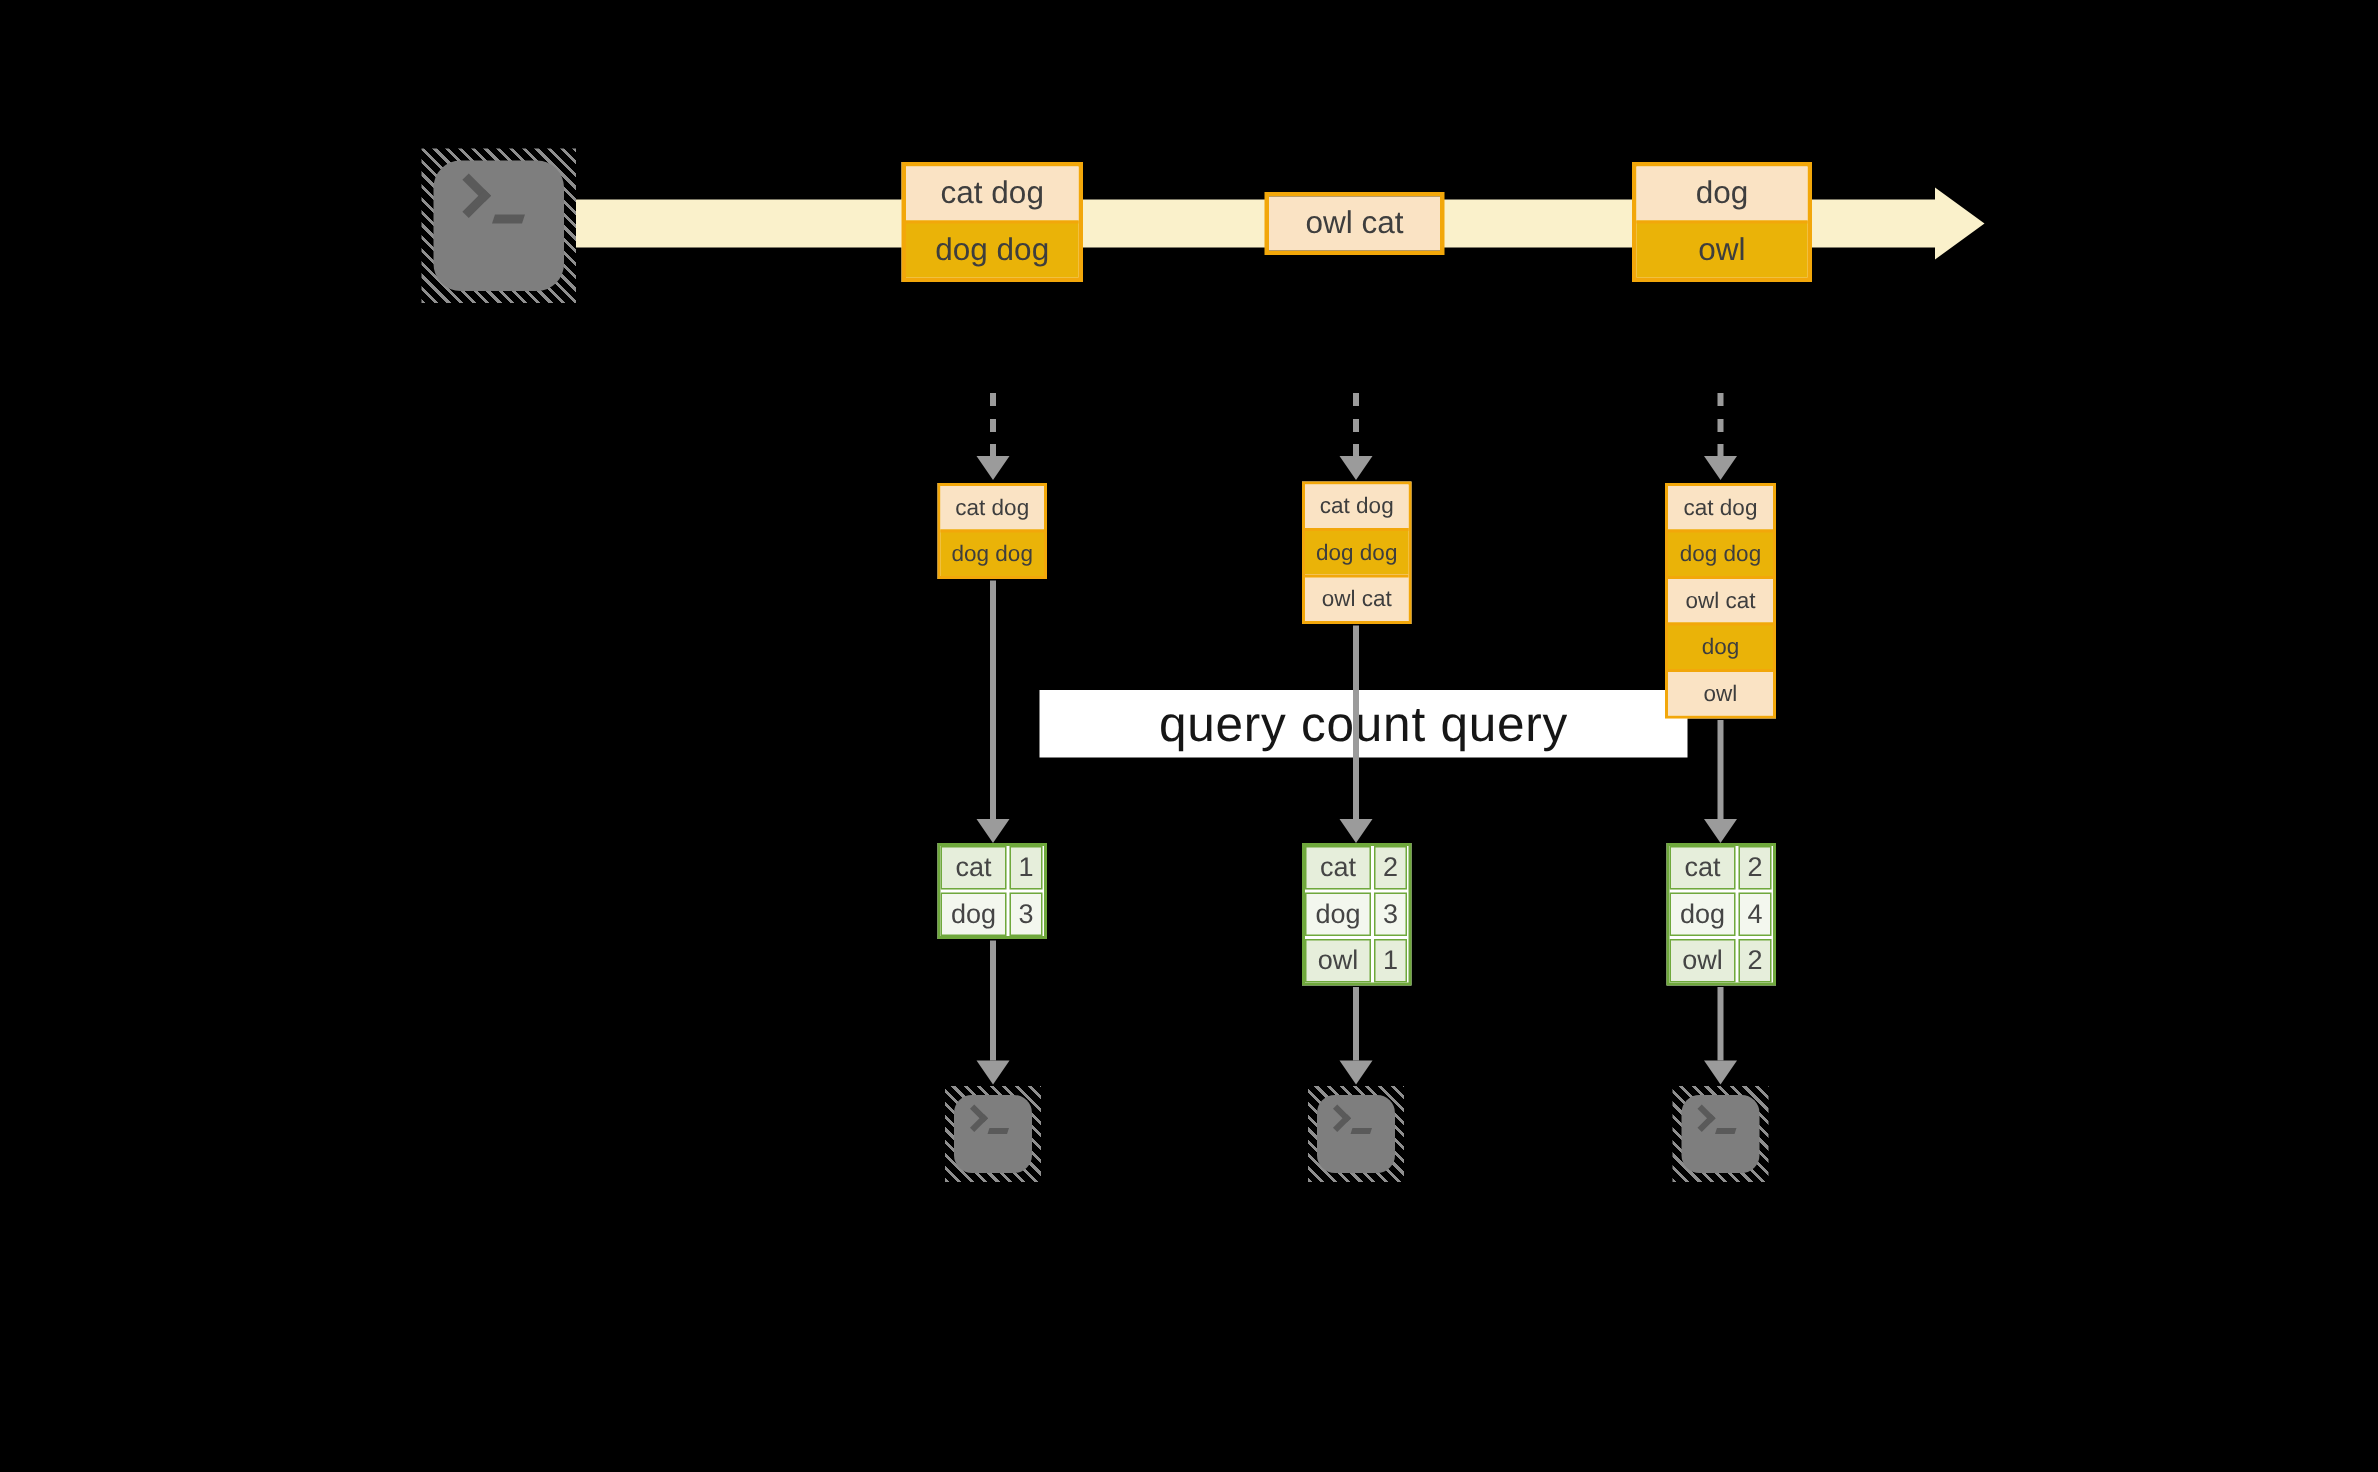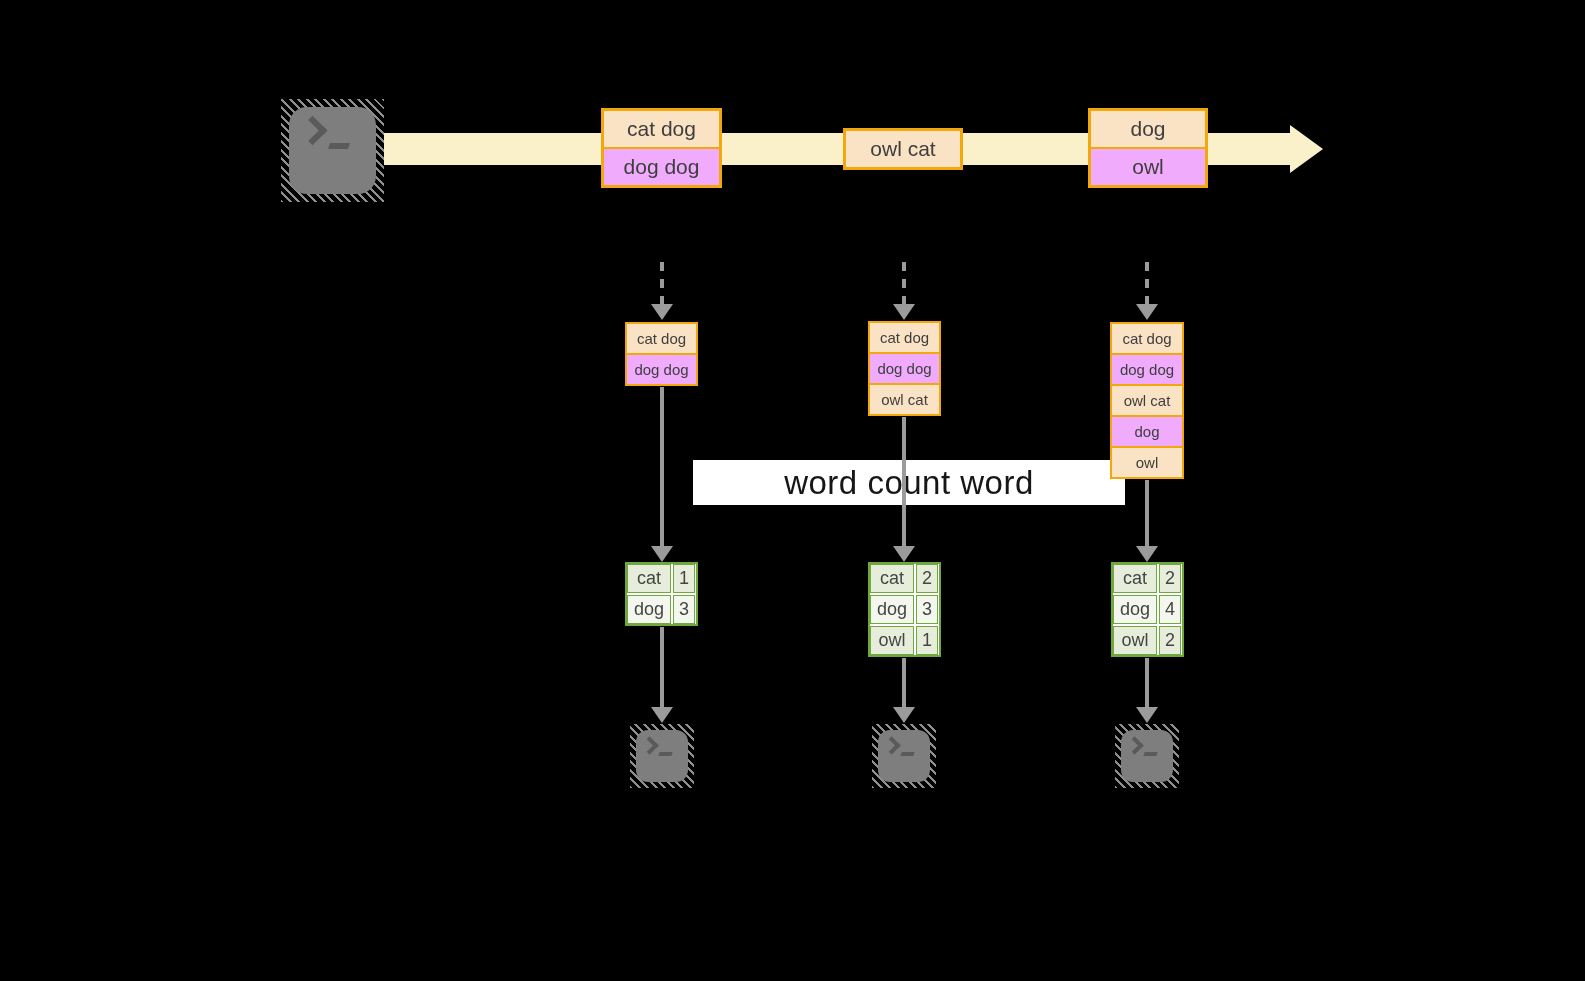--- a/index.html
+++ b/index.html
@@ -20,21 +20,21 @@
   .term-sm .term-inner{inset:6px;border-radius:12px;}
   .chev{position:absolute;width:0;height:0;}
   .term-lg .chev{left:13px;top:13px;width:15px;height:15px;border-top:6px solid #5A5A5A;border-right:6px solid #5A5A5A;transform:rotate(45deg);}
   .term-sm .chev{left:7px;top:9px;width:9px;height:9px;border-top:4px solid #5A5A5A;border-right:4px solid #5A5A5A;transform:rotate(45deg);}
   .cbar{position:absolute;background:#5A5A5A;transform:skewX(-18deg);}
   .term-lg .cbar{left:40px;top:36px;width:20px;height:6px;}
   .term-sm .cbar{left:23px;top:22px;width:13px;height:4px;}
   
   .obox{position:absolute;box-sizing:border-box;border:3px solid #F2A70A;background:#FDF2E3;z-index:5;
     display:flex;flex-direction:column;}
-  .obox .row{display:flex;align-items:center;justify-content:center;color:#3E3E3E;background:#f0abfc;}
+  .obox .row{display:flex;align-items:center;justify-content:center;color:#3E3E3E;background:#eab308;}
   .obox .row:nth-child(odd){background:#FAE3C4;}
   .obox .row + .row{border-top:2.5px solid #F2A70A;}
   .obox-lg{width:121px;}
   .obox-lg .row{height:36px;font-size:21px;}
   .obox-sm{width:73px;border-width:2.5px;}
   .obox-sm .row{height:29px;font-size:15px;}
   .obox-sm .row + .row{border-top-width:2px;}
   
   .vline{position:absolute;width:4px;background:#9B9B9B;z-index:3;}
   .vline.dash{background:repeating-linear-gradient(to bottom,#9B9B9B 0 9px,transparent 9px 17px);}
@@ -96,21 +96,21 @@
   </div>
   <div class="obox obox-sm" style="left:1110px;top:322px;width:74px;">
     <div class="row">cat dog</div>
     <div class="row">dog dog</div>
     <div class="row">owl cat</div>
     <div class="row">dog</div>
     <div class="row">owl</div>
   </div>
 
   <div class="banner">
-    <span>word count word</span>
+    <span>query count query</span>
   </div>
 
   <div class="vline" style="left:660px;top:387px;height:159px;"></div>
   <div class="vhead" style="left:651px;top:546px;"></div>
   <div class="vline" style="left:902px;top:417px;height:129px;"></div>
   <div class="vhead" style="left:893px;top:546px;"></div>
   <div class="vline" style="left:1145px;top:480px;height:66px;"></div>
   <div class="vhead" style="left:1136px;top:546px;"></div>
 
   <div class="gtable" style="left:625px;top:562px;">

